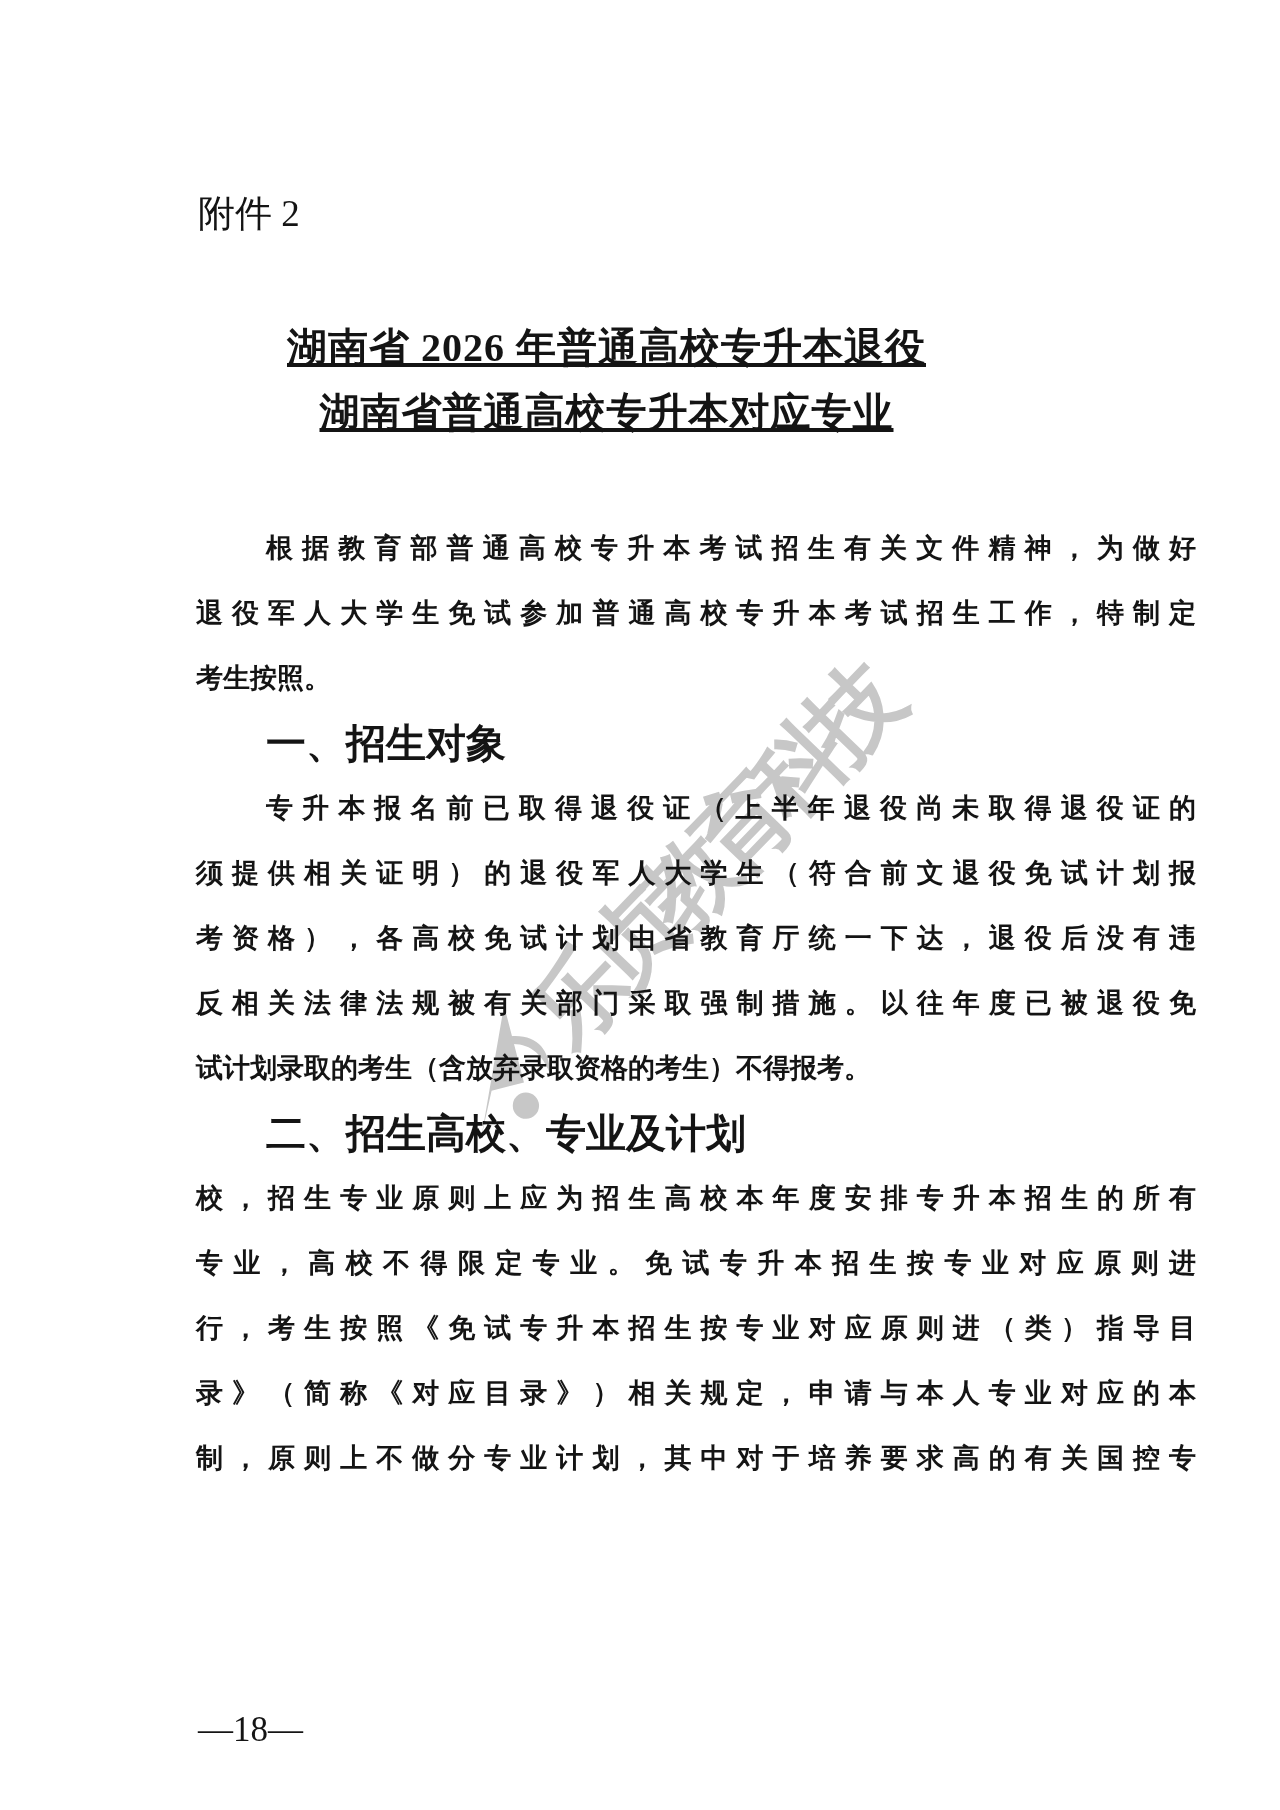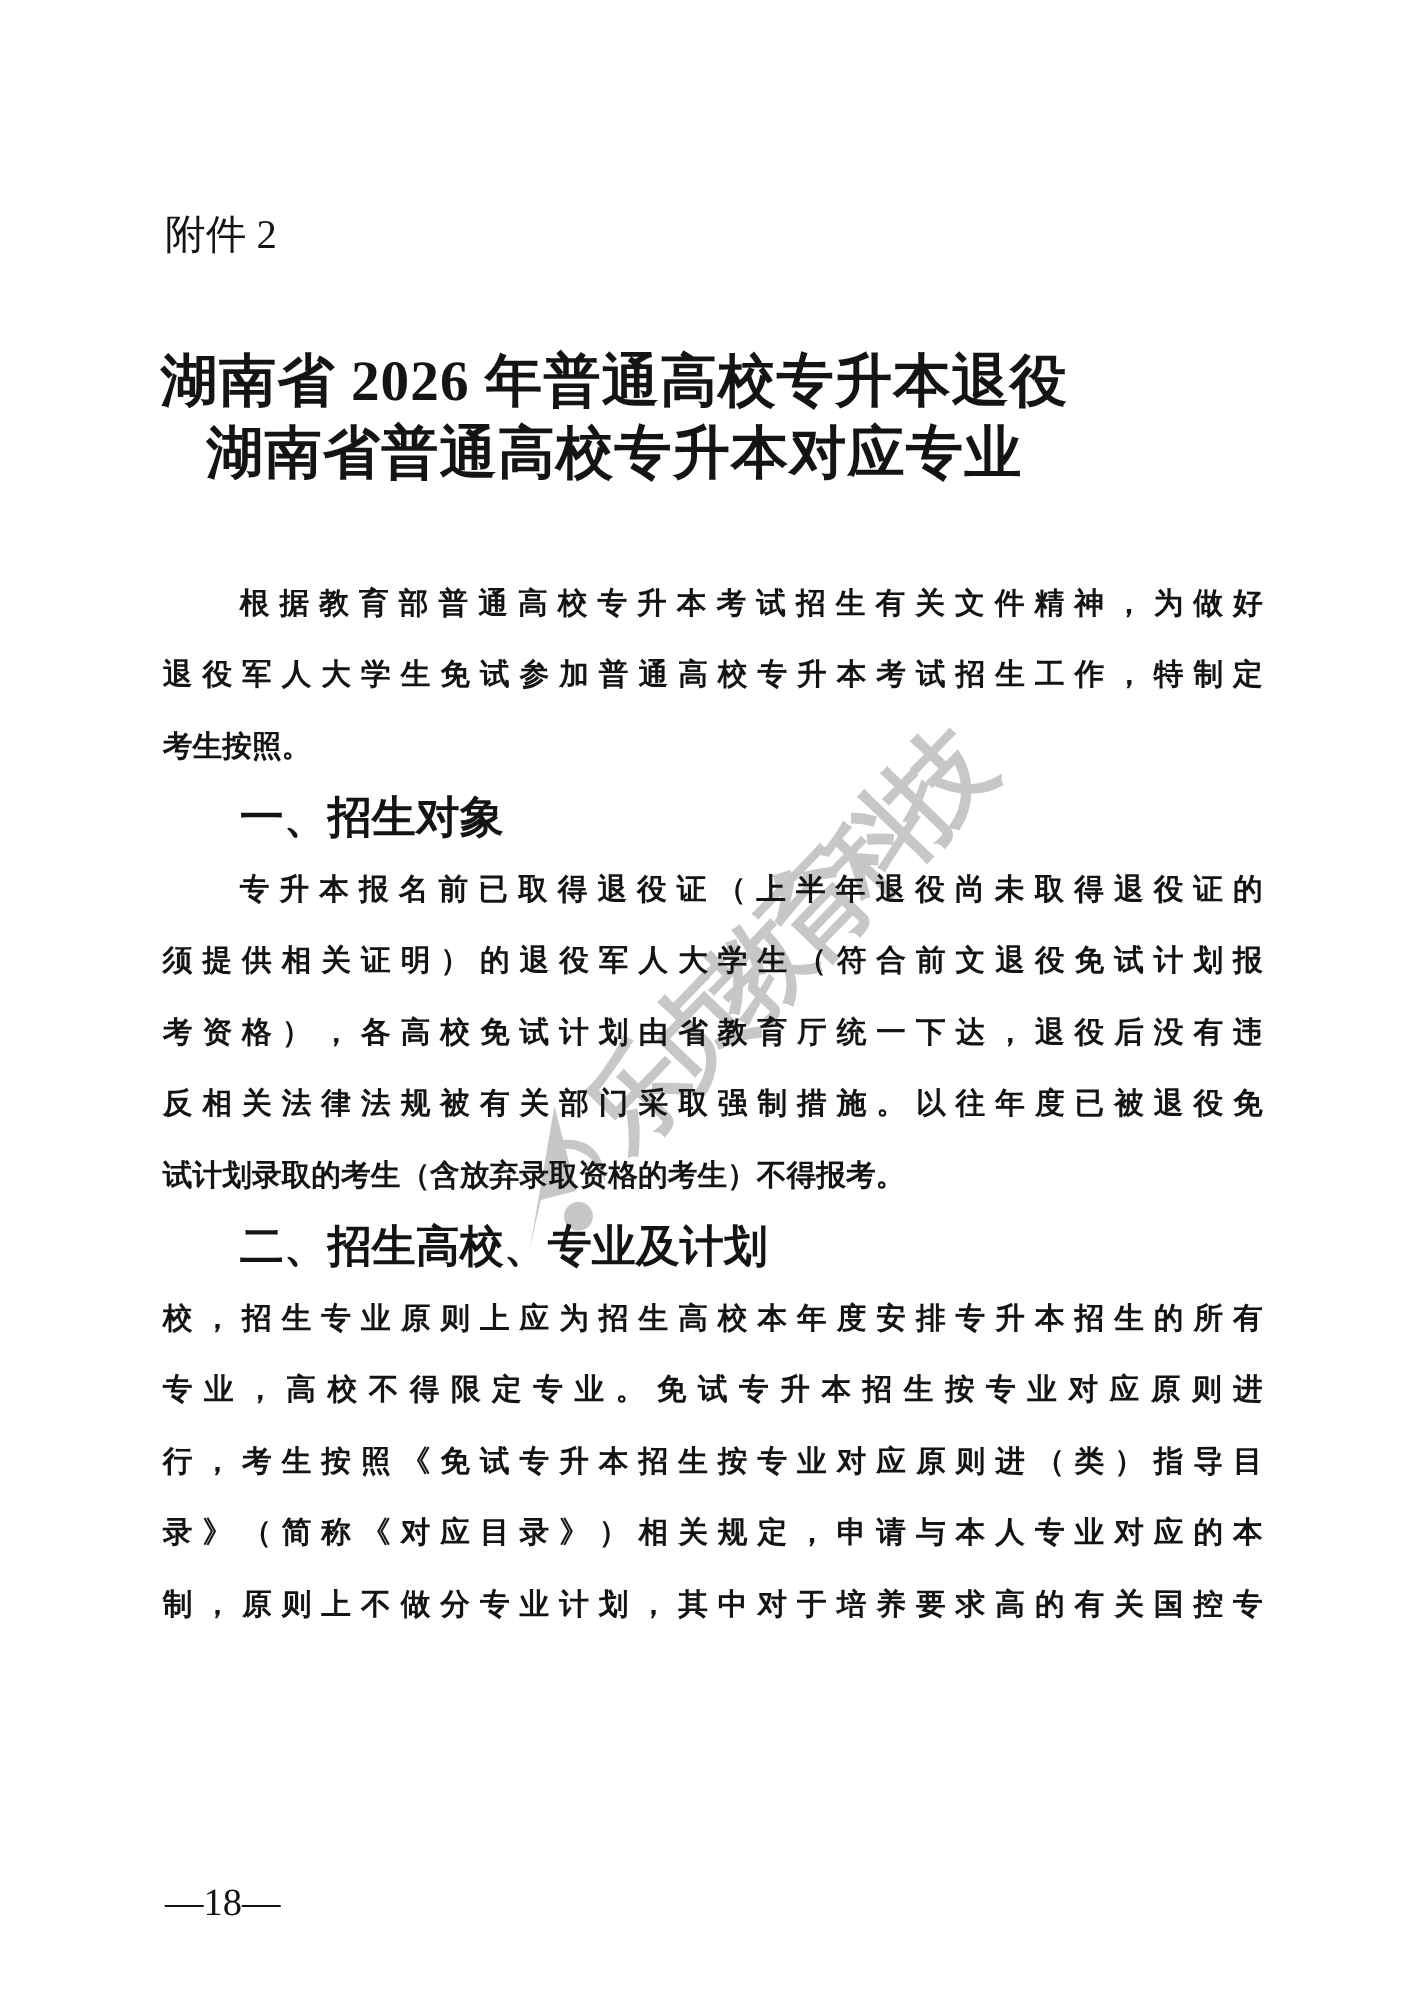--- a/index.html
+++ b/index.html
@@ -31,34 +31,35 @@
     font-family:"Liberation Sans","DejaVu Sans",sans-serif;
     font-weight:700;
     font-size:92px;
     letter-spacing:-13px;
     padding-right:13px;
     white-space:nowrap;
     line-height:1;
   }
 
   
-  .doc-layer { position:absolute; inset:0; z-index:1; }
+  .doc-layer { position:absolute; inset:0; z-index:1;margin-left:48px; }
 
   .attachment-label {
     position:absolute; left:150px; top:192px;
     font-size:37px; line-height:44px;
     white-space:nowrap;
   }
 
   .doc-title {
     position:absolute; left:0; top:315px; width:1117px;
     text-align:center;
     font-weight:700;
-    font-size:52px; line-height:65px;
+    font-size:40px; line-height:65px;
     letter-spacing:1px;
+    text-decoration:underline;
   }
 
   .content {
     position:absolute; left:148px; top:516px; width:1000px;
   }
   .line {
     height:65px; line-height:65px;
     font-size:27px;
     overflow:visible;
     font-weight:bold;

